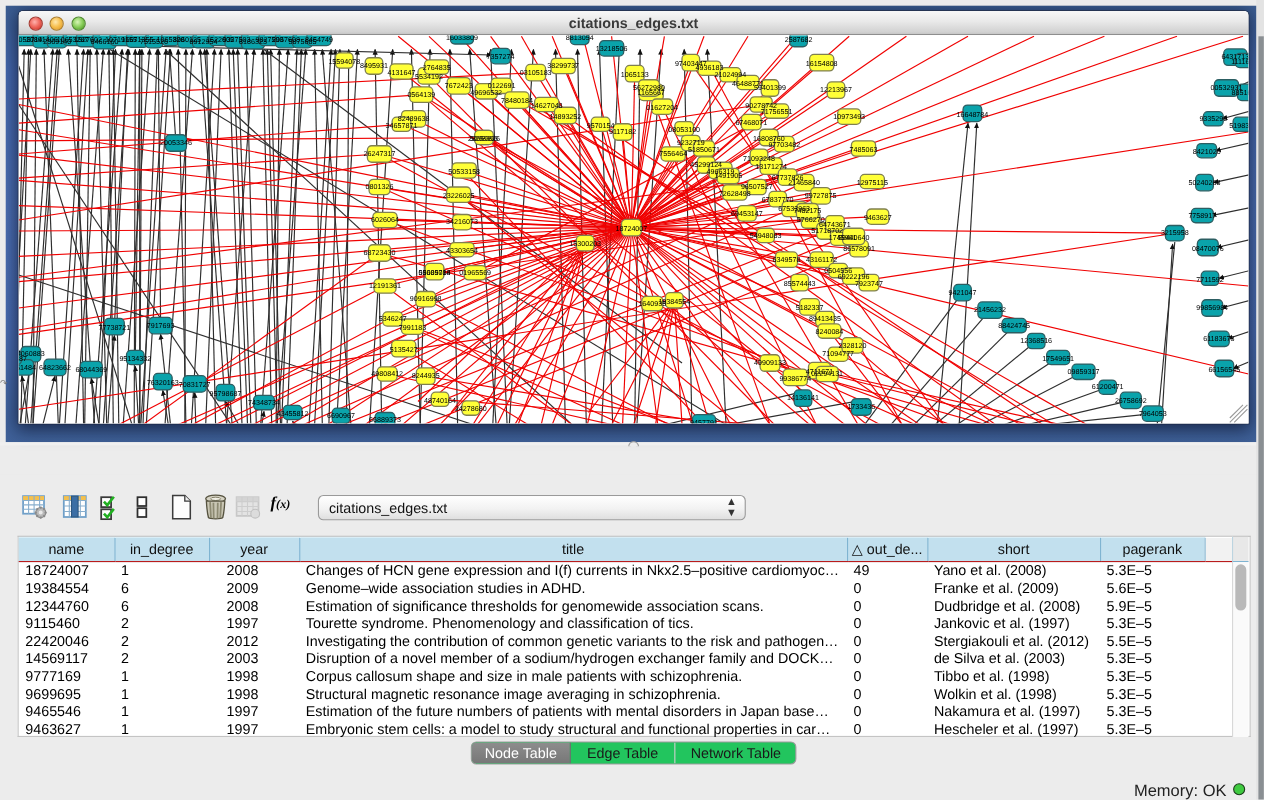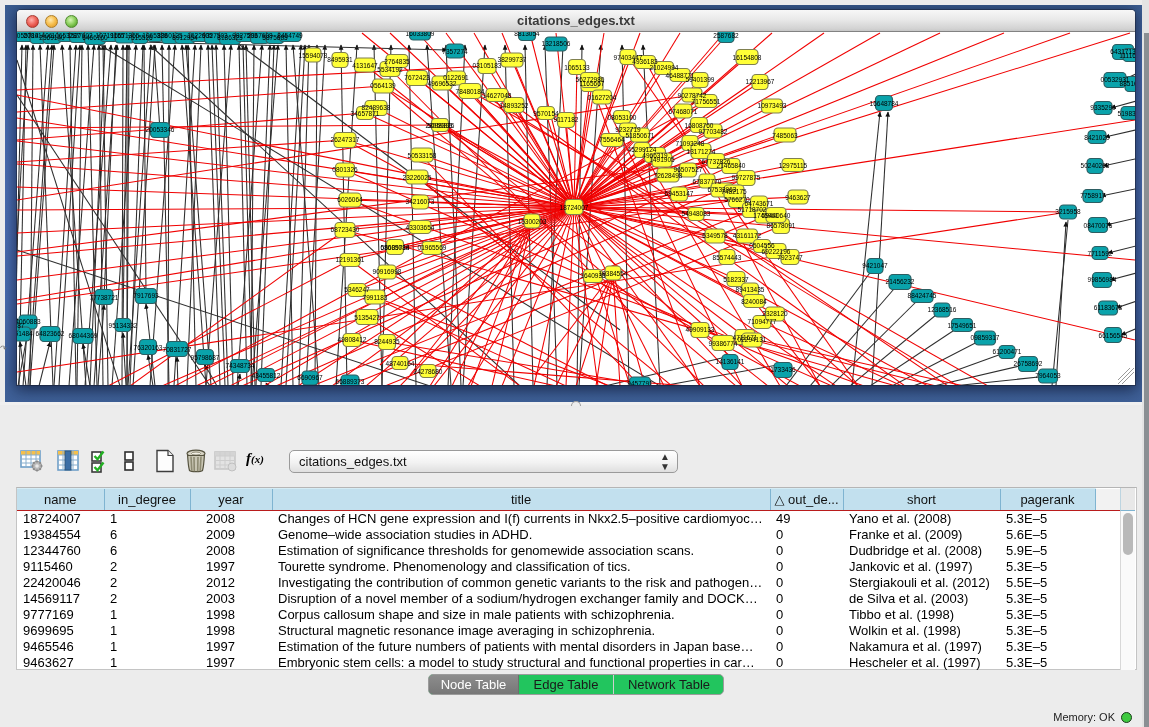--- a/index.html
+++ b/index.html
@@ -51,21 +51,21 @@
 #scrollr { position:absolute; right:1px; top:23px; width:15px; height:159px; background:#fafafa; border-left:1px solid #d8d8d8; }
 #thumb { position:absolute; left:2px; top:2px; width:10px; height:42px; background:#b9b9b9; border-radius:6px; }
 #corner { position:absolute; right:1px; top:0px; width:15px; height:23px; background:#e8e8e8; border-left:1px solid #bcd4e0; border-bottom:1px solid #7fb4d1;}
 
 
 #tabs { position:absolute; left:428px; top:243px; width:296px; height:21px; border:1px solid #9b9b9b; border-radius:5px; background:#22c55e; overflow:hidden; font-size:13px; }
 #tabs .seg { position:absolute; top:0; height:100%; text-align:center; line-height:20px; color:#1a1a1a; }
 #tabs .sel { background:linear-gradient(#8d8d8d,#777777); color:#fff; border-right:1px solid #6e6e6e; }
 
 
-#memtxt { position:absolute; right:29px; top:280px; font-size:11px; color:#222; }
+#memtxt { position:absolute; right:29px; top:280px; font-size:15px; color:#222; }
 #memdot { position:absolute; right:12px; top:281px; width:11px; height:11px; border-radius:50%; background:#3fca40; border:1px solid #1c3b1c; }
 
 
 #lstrip { position:absolute; left:0; top:0; width:5px; height:402px; background:#ececec; }
 #lhandle { position:absolute; left:0px; top:344px; font-size:8px; color:#777; }
 #topstrip { position:absolute; left:0; top:0; width:1149px; height:5px; background:#ececec; }
 </style>
 </head>
 <body>
 <div id="stage">

